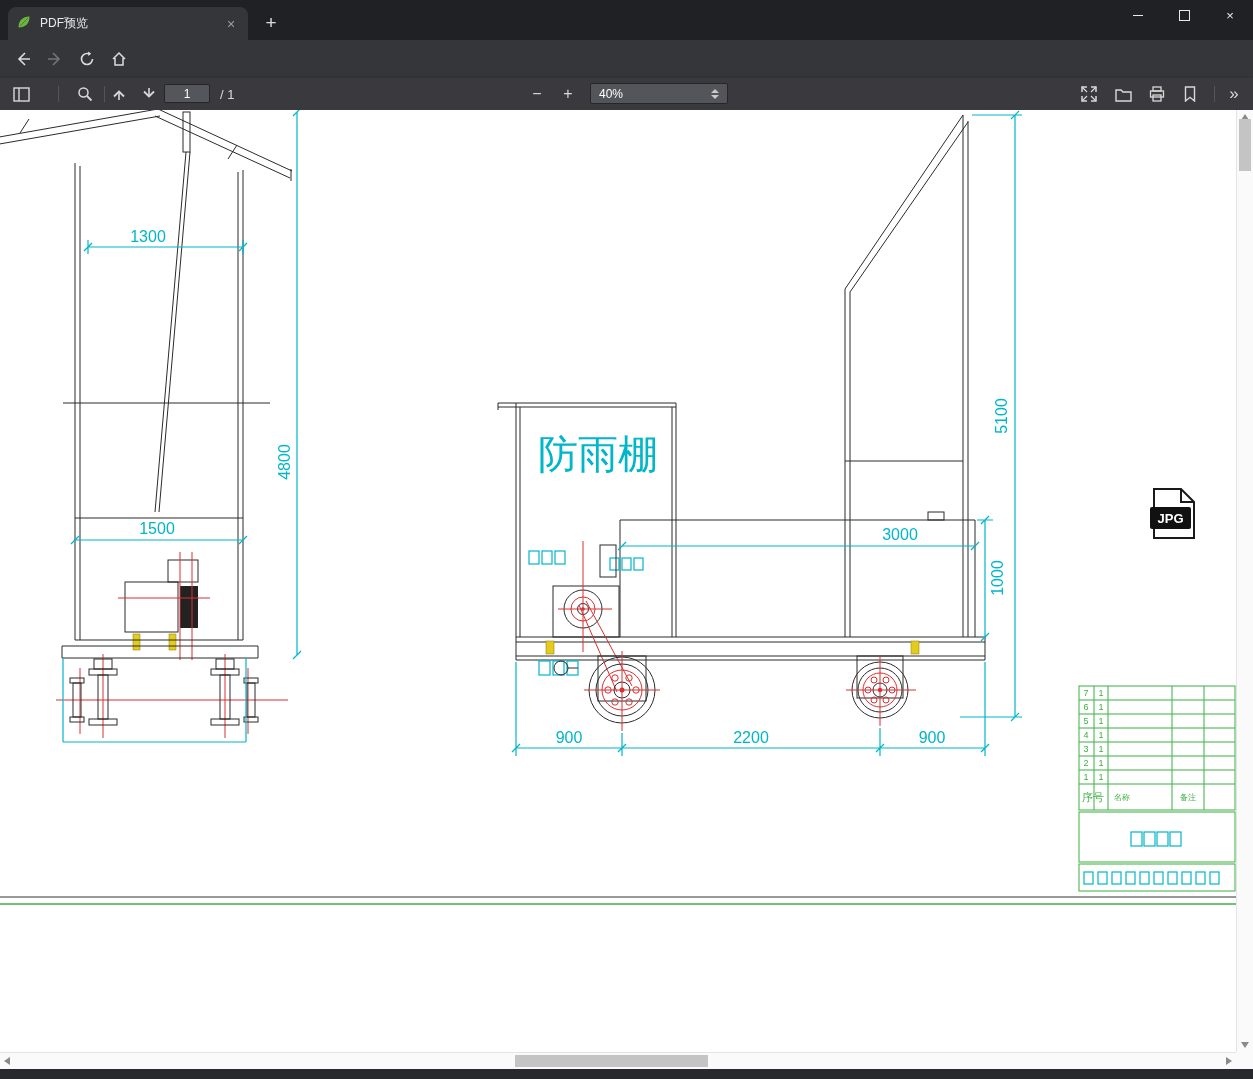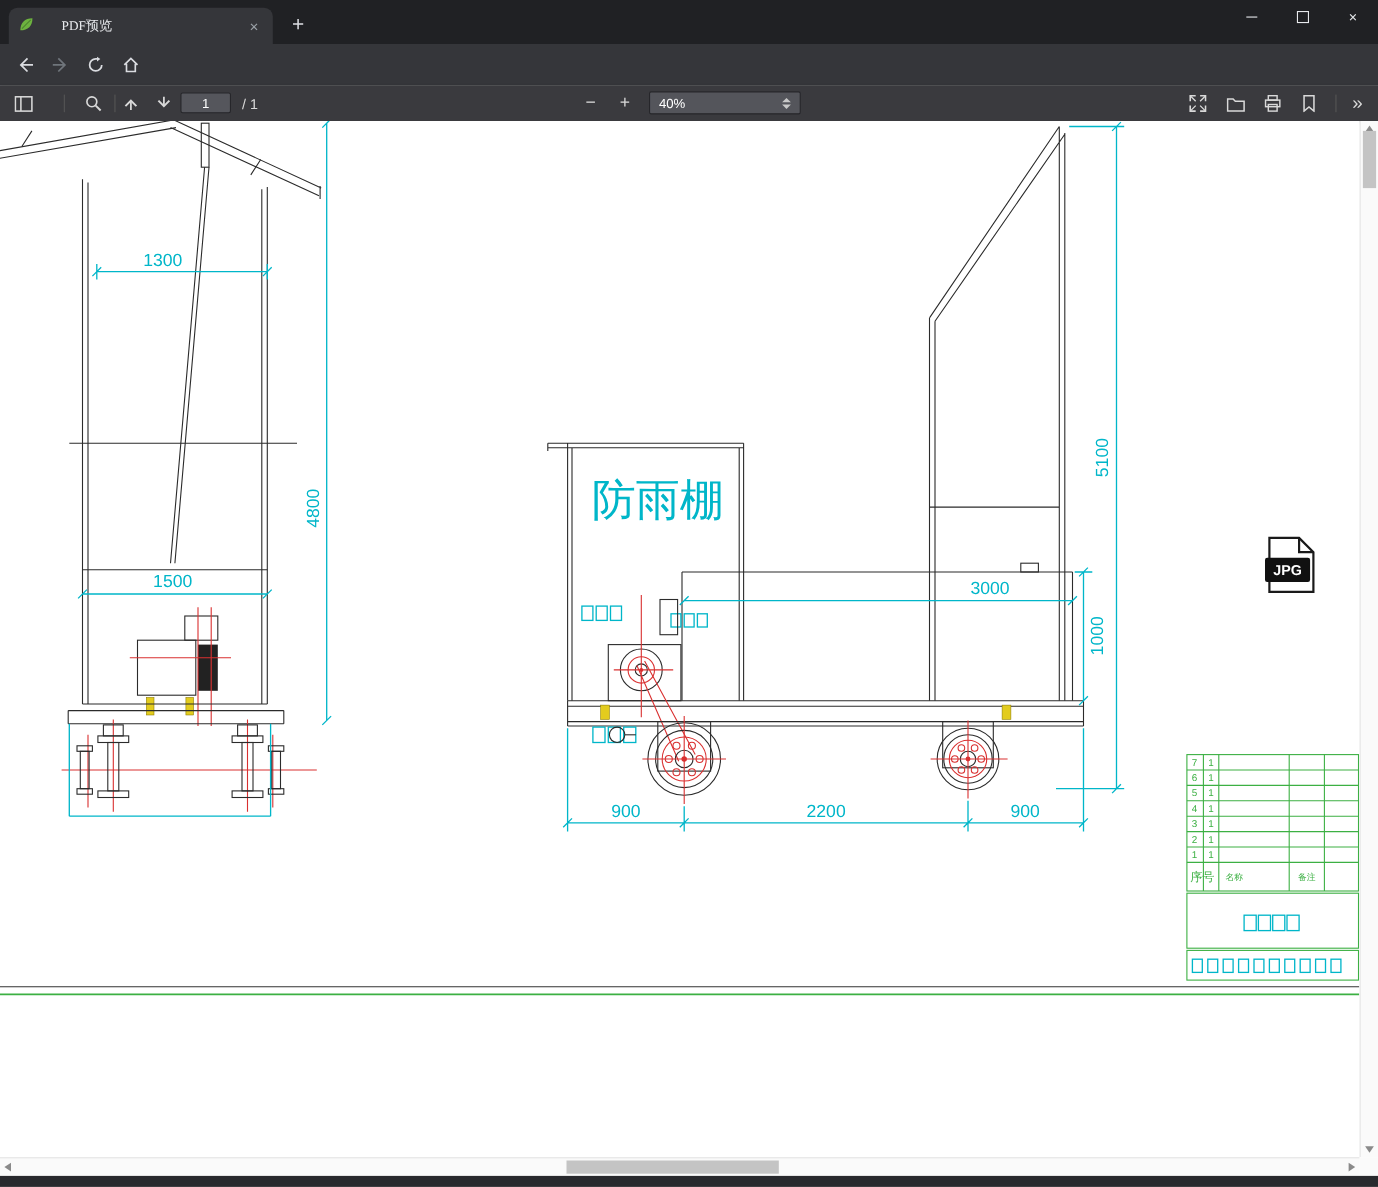--- a/index.html
+++ b/index.html
@@ -4,21 +4,21 @@
 <style>
   html,body{margin:0;padding:0;}
   body{width:1253px;height:1079px;overflow:hidden;position:relative;background:#fff;
        font-family:"Liberation Sans","DejaVu Sans",sans-serif;-webkit-font-smoothing:antialiased;}
 
   
   .tabstrip{position:absolute;top:0;left:0;width:100%;height:40px;background:#202124;}
   .tab{position:absolute;left:8px;top:7px;width:240px;height:33px;background:#35363a;
        border-radius:8px 8px 0 0;display:flex;align-items:center;padding:0 8px;box-sizing:border-box;
        color:#e8eaed;font-size:12px;}
-  .tab-title{flex:1;margin-left:24px;white-space:nowrap;overflow:hidden;font-family:Liberation Serif, serif;}
+  .tab-title{flex:1;margin-left:8px;white-space:nowrap;overflow:hidden;}
   .tab-close{color:#9aa0a6;width:18px;height:18px;line-height:18px;text-align:center;font-size:14px;border-radius:50%;}
   .newtab{position:absolute;left:258px;top:10px;width:26px;height:26px;color:#dadce0;font-size:19px;
           text-align:center;line-height:25px;border-radius:50%;}
   .win-controls{position:absolute;right:0;top:0;height:30px;display:flex;}
   .win-btn{width:46px;height:30px;display:flex;align-items:center;justify-content:center;color:#e8eaed;font-size:13px;}
   .min-glyph{width:10px;height:1px;background:#e8eaed;}
   .max-glyph{width:9px;height:9px;border:1px solid #e8eaed;}
 
   .navbar{position:absolute;top:40px;left:0;width:100%;height:38px;background:#35363a;}
   .nav-icon{position:absolute;top:4px;width:30px;height:30px;display:flex;align-items:center;justify-content:center;

